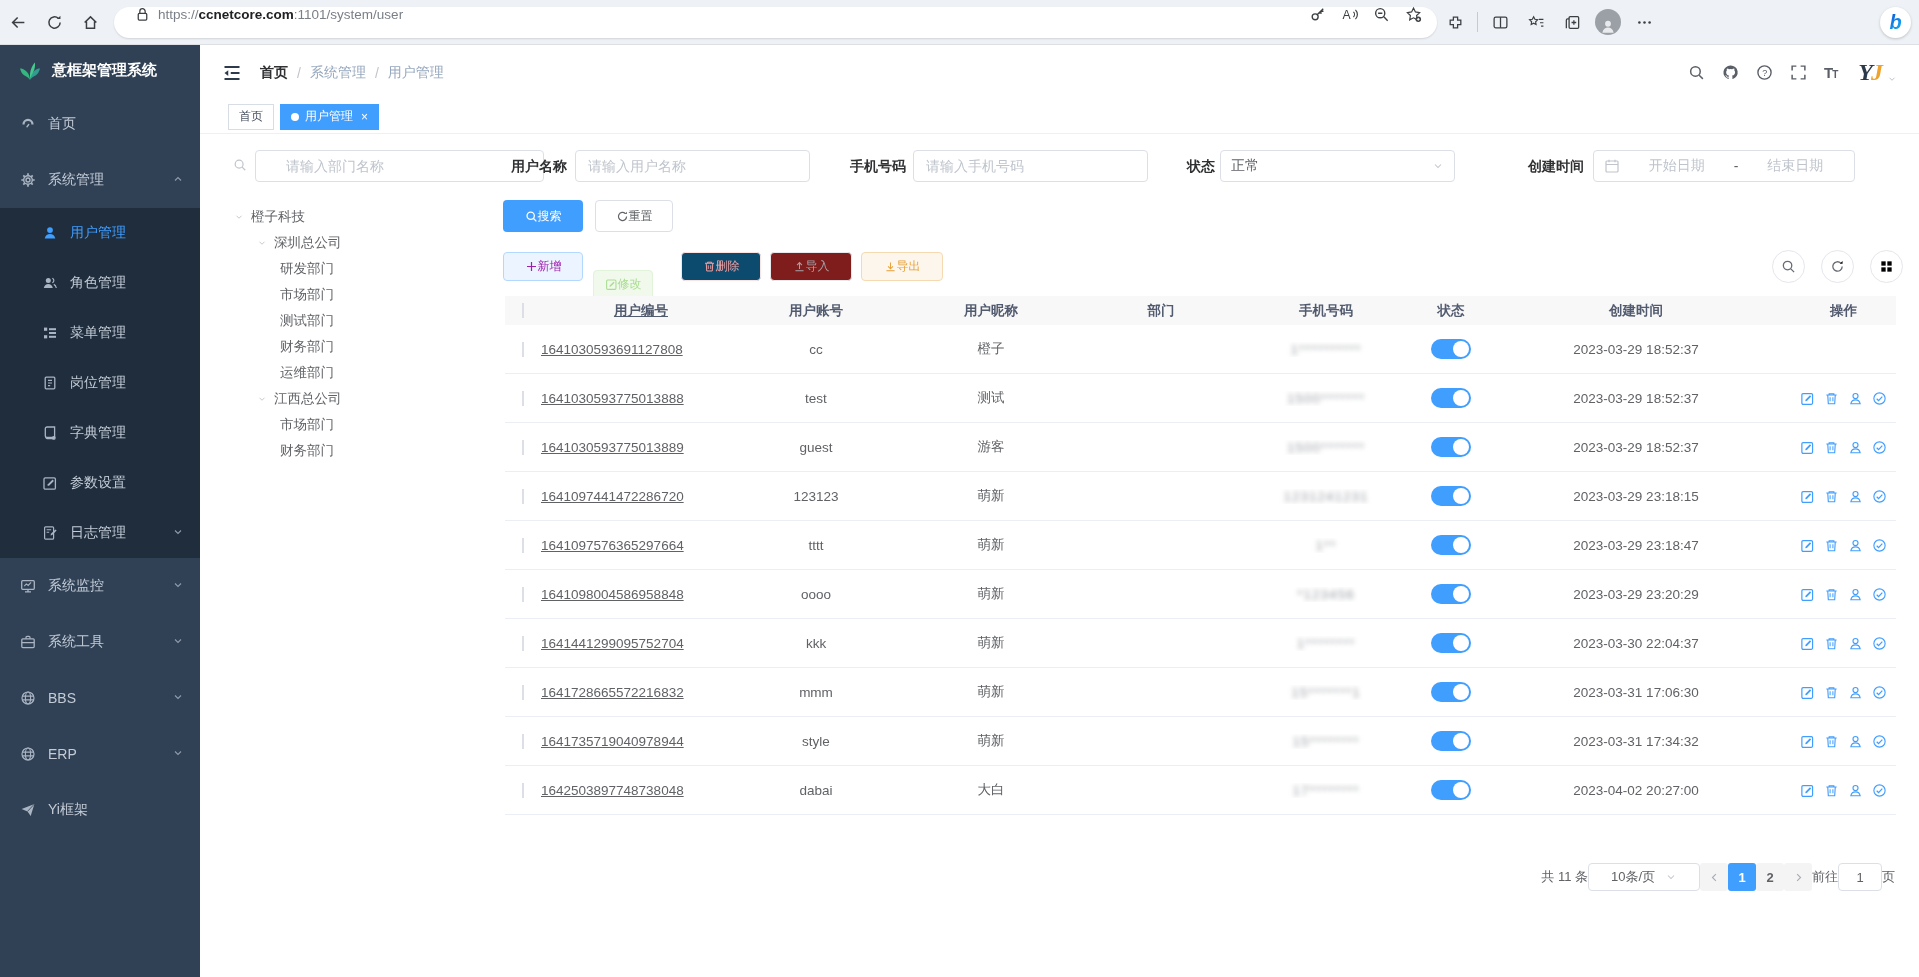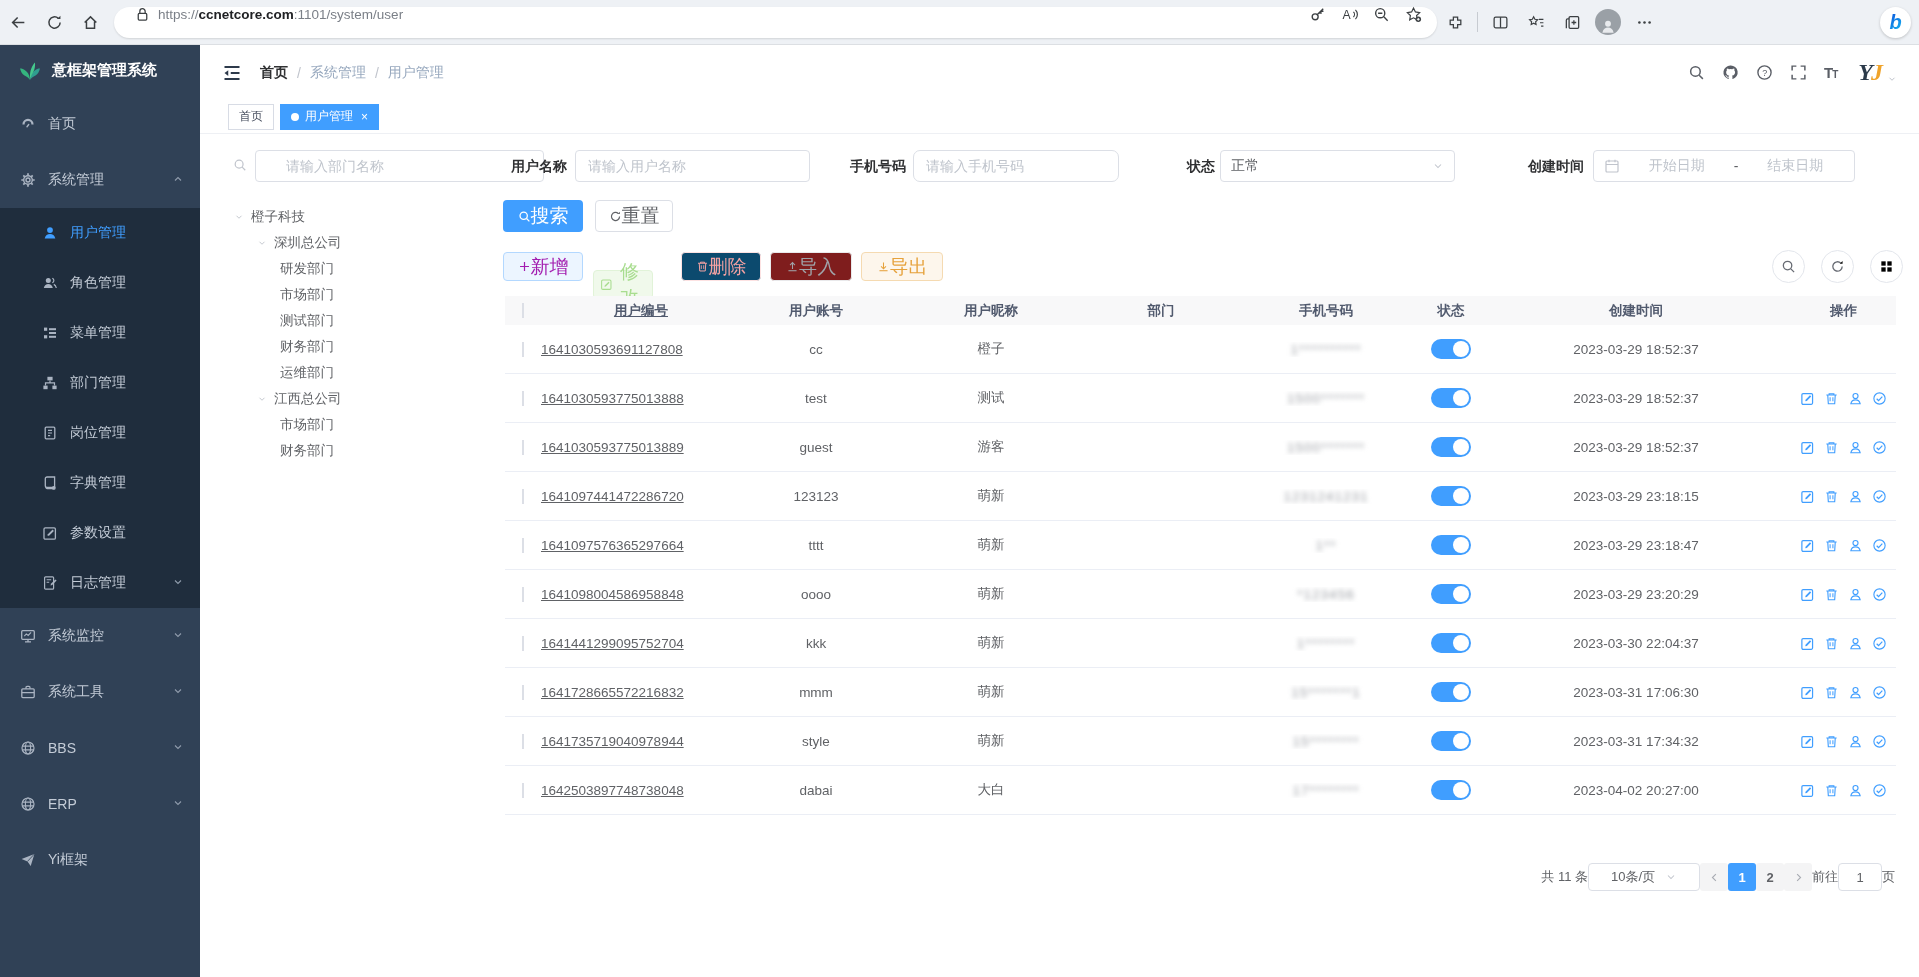--- a/index.html
+++ b/index.html
@@ -65,21 +65,21 @@
   .flabel{position:absolute;height:32px;line-height:32px;font-weight:700;color:#303133;text-align:right;}
   .selbox,.datebox{position:absolute;height:32px;border:1px solid #dcdfe6;border-radius:4px;background:#fff;display:flex;align-items:center;padding:0 10px;color:#606266;cursor:pointer;}
   .selbox .chev{margin-left:auto;color:#c0c4cc;}
   .chev svg{width:12px;height:12px;}
   .datebox{color:#bfc4cc;gap:8px;}
   .datebox .icn{color:#c0c4cc;}
   .dph{flex:1;text-align:center;}
   .deptsearchicn{position:absolute;left:33px;top:24px;color:#c0c4cc;z-index:2;}
   .deptsearchicn svg{width:14px;height:14px;}
   
-  .btn{position:absolute;height:32px;border-radius:4px;border:1px solid transparent;display:flex;align-items:center;justify-content:center;font-size:19px;cursor:pointer;font-family:inherit;}
+  .btn{position:absolute;height:32px;border-radius:4px;border:1px solid transparent;display:flex;align-items:center;justify-content:center;font-size:12px;cursor:pointer;font-family:inherit;}
   .btn .icn svg{width:13px;height:13px;}
   .b-primary{background:#409eff;color:#fff;}
   .b-plain{background:#fff;border-color:#dcdfe6;color:#606266;}
   .b-add{background:#ecf5ff;border-color:#b3d8ff;color:#a21caf;}
   .b-mod{background:#f0f9eb;border-color:#e1f3d8;color:#a9dd90;}
   .b-del{background:#0c4a6e;border-color:#fde2e2;color:#f7a3a3;}
   .b-imp{background:#7f1d1d;border-color:#e9e9eb;color:#a0a3a9;}
   .b-exp{background:#fdf6ec;border-color:#f5dab1;color:#e6a23c;}
   .ctool{position:absolute;width:33px;height:33px;border-radius:50%;border:1px solid #e3e6ec;background:#fff;display:flex;align-items:center;justify-content:center;color:#676b73;cursor:pointer;}
   .ctool svg{width:15px;height:15px;}
@@ -279,31 +279,20 @@
                   <rect x="7" y="3.2" width="7" height="2"></rect>
                   <rect x="7" y="7" width="7" height="2"></rect>
                   <rect x="7" y="10.8" width="7" height="2"></rect>
                 </svg>
               </span>
               <span>菜单管理</span>
             </div>
             <div class="mi">
               <span class="icn">
                 <svg viewBox="0 0 16 16">
-                  <rect x="5.4" y="1.8" width="5.2" height="3.6"></rect>
-                  <rect x="1.4" y="10.6" width="4.2" height="3.6"></rect>
-                  <rect x="10.4" y="10.6" width="4.2" height="3.6"></rect>
-                  <path d="M8 5.4v2.4M3.5 10.6V7.8h9v2.8" fill="none" stroke="currentColor" stroke-width="1.2"></path>
-                </svg>
-              </span>
-              <span>部门管理</span>
-            </div>
-            <div class="mi">
-              <span class="icn">
-                <svg viewBox="0 0 16 16">
                   <rect x="3.2" y="2.2" width="9.6" height="11.6" rx="1" fill="none" stroke="currentColor" stroke-width="1.3"></rect>
                   <path d="M6 5.4h4M6 8h4M6 10.6h2.2" stroke="currentColor" stroke-width="1.2"></path>
                 </svg>
               </span>
               <span>岗位管理</span>
             </div>
             <div class="mi">
               <span class="icn">
                 <svg viewBox="0 0 16 16">
                   <path d="M4.6 2h8v10.4H5a1.7 1.7 0 0 1-1.7-1.7V3.7A1.7 1.7 0 0 1 5 2z" fill="none" stroke="currentColor" stroke-width="1.3"></path>
@@ -514,21 +503,21 @@
               <span>市场部门</span>
             </div>
             <div class="tnode" style="padding-left:57px">
               <span>财务部门</span>
             </div>
           </div>
 
         <span class="flabel" style="left:303px;top:16px;width:64px;">用户名称</span>
         <input class="inp" style="left: 375px; top: 16px; width: 235px;" placeholder="请输入用户名称">
         <span class="flabel" style="left:642px;top:16px;width:64px;">手机号码</span>
-        <input class="inp" style="left: 713px; top: 16px; width: 206px; border-radius: 7px;" placeholder="请输入手机号码">
+        <input class="inp" style="left: 713px; top: 16px; width: 235px;" placeholder="请输入手机号码">
         <span class="flabel" style="left:951px;top:16px;width:64px;">状态</span>
         <div class="selbox" style="left:1020px;top:16px;width:235px;gap:35px;">
           <span>正常</span>
           <span class="chev icn">
               <svg viewBox="0 0 16 16">
                 <path d="m4 6 4 4 4-4" fill="none" stroke="currentColor" stroke-width="1.4"></path>
               </svg>
             </span>
         </div>
         <span class="flabel" style="left:1320px;top:16px;width:64px;">创建时间</span>

